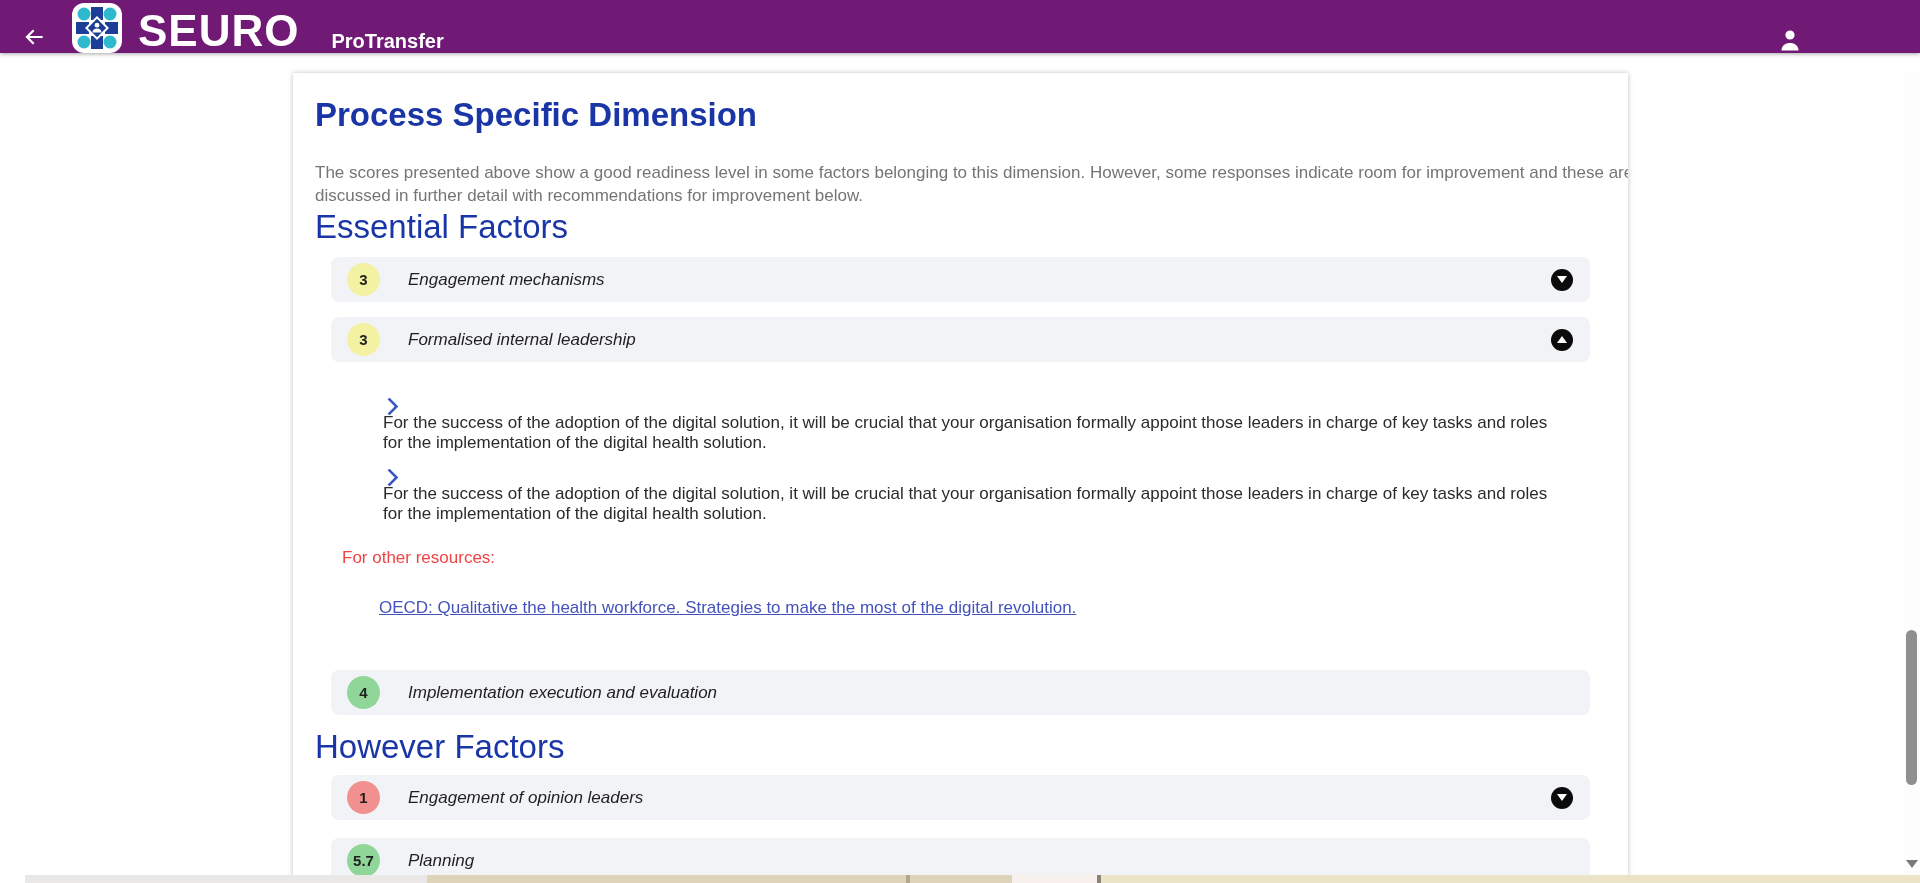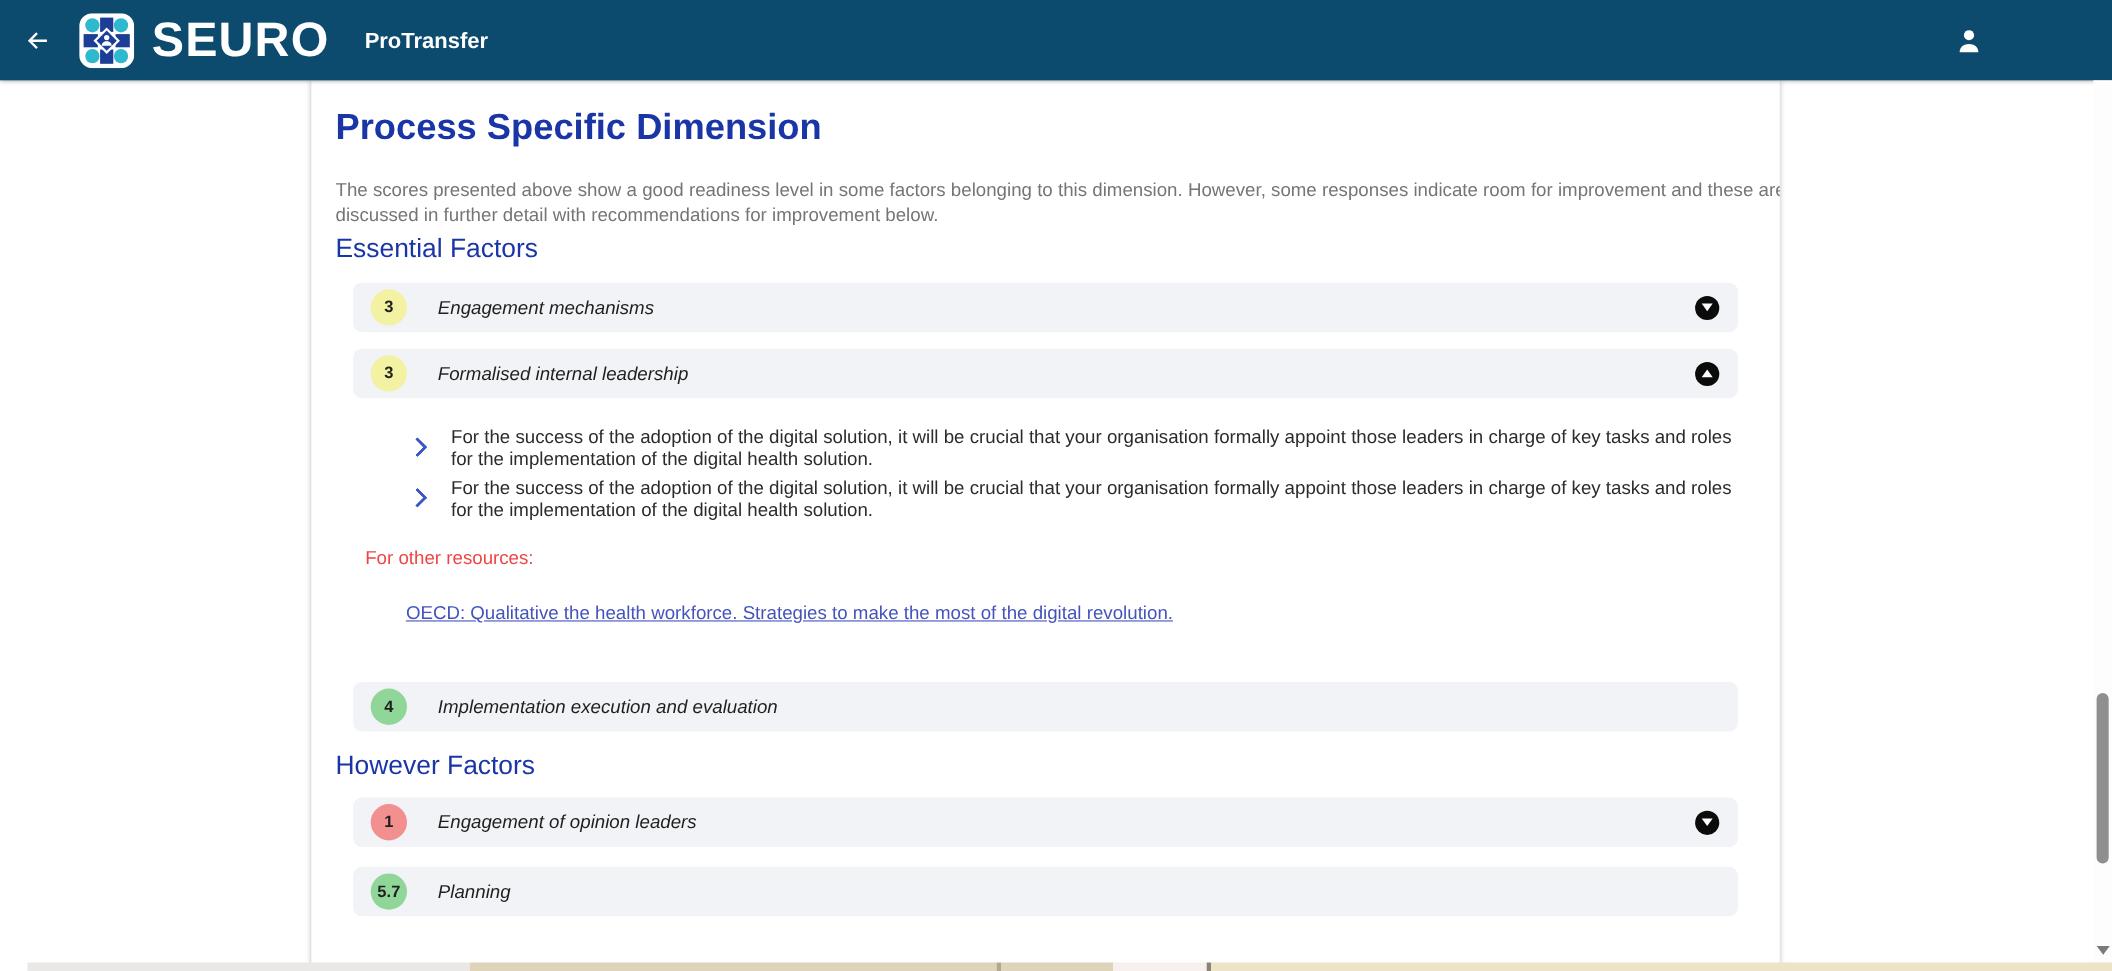--- a/index.html
+++ b/index.html
@@ -2,38 +2,38 @@
 <html><head>
 <meta charset="utf-8">
 <style>
   html,body{margin:0;padding:0;}
   body{
     width:1920px;height:883px;overflow:hidden;position:relative;
     background:#ffffff;font-family:"Liberation Sans",sans-serif;
   }
   
   .header{
-    position:relative;height:73px;background:#0c4a6e;display:flex;align-items:center;
+    position:relative;height:53px;background:#701a75;display:flex;align-items:flex-end;
     color:#fff;z-index:5;box-shadow:0 1px 4px rgba(0,0,0,.35);
   }
   .back-btn{margin-left:18px;width:32px;height:32px;display:flex;align-items:center;justify-content:center;cursor:pointer;background:none;border:none;padding:0;}
   .logo{width:50px;height:50px;margin-left:22px;flex:0 0 auto;}
   .brand{font-size:44px;font-weight:bold;letter-spacing:1px;margin-left:16px;line-height:1;}
   .product{font-size:20px;font-weight:bold;margin-left:32px;margin-top:4px;}
   .user-btn{margin-left:auto;margin-right:118px;background:none;border:none;padding:0;cursor:pointer;display:flex;}
   
   .card{
-    position:absolute;left:283px;top:73px;width:1335px;height:810px;background:#fff;
+    position:absolute;left:293px;top:73px;width:1335px;height:810px;background:#fff;
     box-shadow:0 0 5px rgba(0,0,0,.25);box-sizing:border-box;
     padding:0 19px 0 22px;overflow:hidden;z-index:2;
   }
   .page-title{margin:0;padding-top:22px;font-size:33px;line-height:40px;font-weight:600;color:#1A35A6;}
   .intro{margin-top:26px;font-size:17px;line-height:23px;color:#757575;}
   .intro div{white-space:nowrap;}
-  .section-heading{margin-top:4px;font-size:24px;line-height:32px;font-weight:500;color:#1A35A6;}
+  .section-heading{margin-top:4px;font-size:33px;line-height:32px;font-weight:500;color:#1A35A6;}
   .section-heading.relevant{margin-top:16px;}
   
   .factor-row{
     position:relative;margin:15px 0 0 16px;width:1259px;height:45px;background:#F2F3F7;
     border-radius:8px;display:flex;align-items:center;cursor:pointer;box-sizing:border-box;
   }
   .factor-row.first{margin-top:14px;}
   .factor-row.gap-lg{margin-top:52px;}
   .factor-row.gap-md{margin-top:12px;}
   .factor-row.gap-last{margin-top:18px;}
@@ -47,21 +47,21 @@
   .factor-label{margin-left:28px;font-size:17px;color:#1f1f1f;font-style:italic;}
   .toggle{
     position:absolute;right:17px;top:50%;transform:translateY(-50%);
     width:22px;height:22px;border-radius:50%;background:#0B0B0B;border:none;padding:0;
     display:flex;align-items:center;justify-content:center;cursor:pointer;
   }
   .tri-down{width:0;height:0;border-left:5px solid transparent;border-right:5px solid transparent;border-top:7px solid #fff;}
   .tri-up{width:0;height:0;border-left:5px solid transparent;border-right:5px solid transparent;border-bottom:7px solid #fff;}
   
   .reco-list{margin:26px 0 0 68px;}
-  .reco-item{display:flex;margin-bottom:6px;}
+  .reco-item{display:flex;margin-bottom:6px;flex-direction:column;}
   .reco-chevron{
     width:10px;height:10px;border-top:3px solid #3A57C4;border-right:3px solid #3A57C4;
     border-radius:1px;transform:rotate(45deg);margin:12px 24px 0 0;flex:0 0 auto;
   }
   .reco-text{font-size:17px;line-height:20px;color:#2b2b2b;}
   .reco-text div{white-space:nowrap;}
   .resources-label{margin:24px 0 0 27px;font-size:17px;color:#ef4444;}
   .links{margin:30px 0 0 64px;}
   a.resource{display:block;color:#4453BC;text-decoration:underline;font-size:17px;line-height:20px;margin-bottom:12px;cursor:pointer;}
   a.resource div{white-space:nowrap;}

